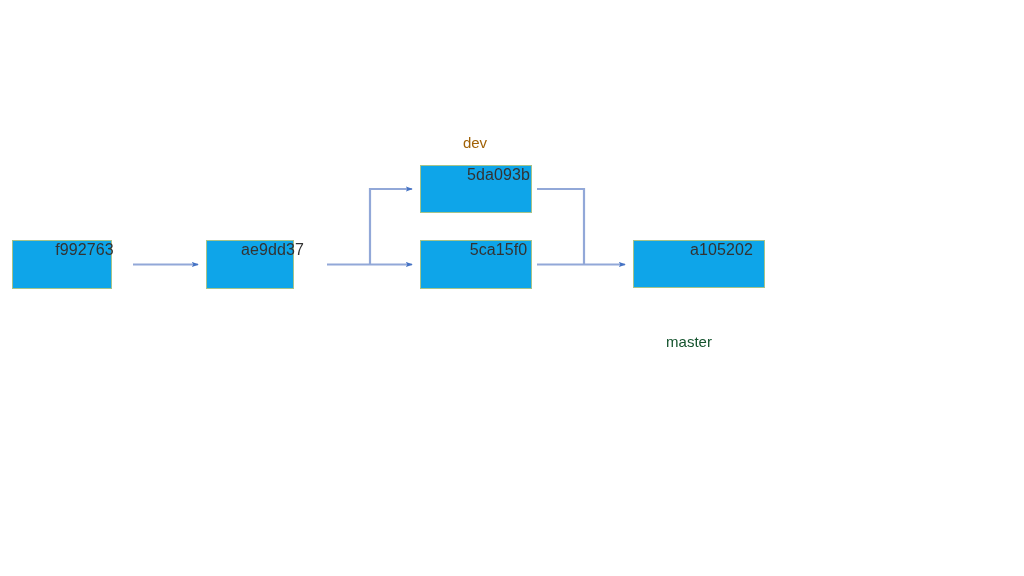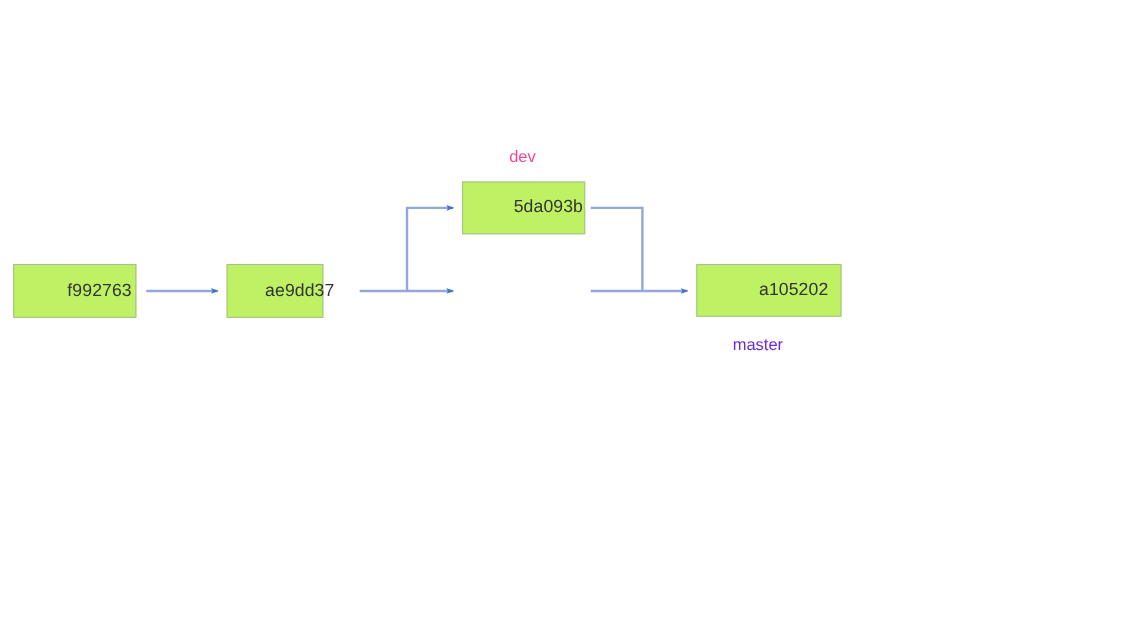--- a/index.html
+++ b/index.html
@@ -23,45 +23,46 @@
   #edges {
     position: absolute;
     left: 0;
     top: 0;
     width: 1024px;
     height: 576px;
   }
   .commit-node {
     position: absolute;
     box-sizing: border-box;
-    background: #bef264;
+    background: #0ea5e9;
     border: 1.5px solid #a5c38a;
     display: flex;
-    align-items: center;
+    align-items: flex-start;
     justify-content: center;
     color: #333333;
     font-size: 16px;
     font-family: "Liberation Sans", sans-serif;
     letter-spacing: 0.1px;
     white-space: nowrap;
     padding-left: 45px;
   }
   .branch-label {
     position: absolute;
     font-size: 15px;
     font-family: "Liberation Sans", sans-serif;
     white-space: nowrap;
     text-align: center;
     transform: translateX(-50%);
   }
   .branch-label.dev {
-    color: #ec4899;
+    color: #a16207;
   }
   .branch-label.master {
-    color: #6d28d9;
+    color: #14532d;
+    margin-top: 28px;
   }
 </style>
 </head>
 <body>
 
 <div id="canvas">
 
   <svg id="edges" viewBox="0 0 1024 576" width="1024" height="576" xmlns="http://www.w3.org/2000/svg">
     <defs>
       <marker id="arrowhead" markerWidth="7" markerHeight="7" refX="6.2" refY="3" orient="auto" markerUnits="userSpaceOnUse">
@@ -75,32 +76,35 @@
 
     <path d="M 370 264.5 L 412 264.5" fill="none" stroke="#92a8d8" stroke-width="2.2" marker-end="url(#arrowhead)"></path>
 
     <path d="M 370 264.5 L 370 189 L 412 189" fill="none" stroke="#92a8d8" stroke-width="2.2" stroke-linejoin="miter" marker-end="url(#arrowhead)"></path>
 
     <path d="M 537 189 L 584 189 L 584 264.5" fill="none" stroke="#92a8d8" stroke-width="2.2" stroke-linejoin="miter"></path>
 
     <path d="M 537 264.5 L 625 264.5" fill="none" stroke="#92a8d8" stroke-width="2.2" marker-end="url(#arrowhead)"></path>
   </svg>
 
-  <div class="commit-node" style="left:12px; top:240px; width:112px; height:49px;">
+  <div class="commit-node" style="left:12px; top:240px; width:100px; height:49px;">
     <span>f992763</span>
   </div>
 
   <div class="commit-node" style="left:206px; top:240px; width:88px; height:49px;">
     <span>ae9dd37</span>
   </div>
 
   <div class="commit-node" style="left:420px; top:165px; width:112px; height:48px;">
     <span>5da093b</span>
   </div>
 
+  <div class="commit-node" style="left:420px; top:240px; width:112px; height:49px;">
+    <span>5ca15f0</span>
+  </div>
 
   <div class="commit-node" style="left:633px; top:240px; width:132px; height:48px;">
     <span>a105202</span>
   </div>
 
   <div class="branch-label dev" style="left:475px; top:134px;">dev</div>
 
   <div class="branch-label master" style="left:689px; top:305px;">master</div>
 
 </div>

